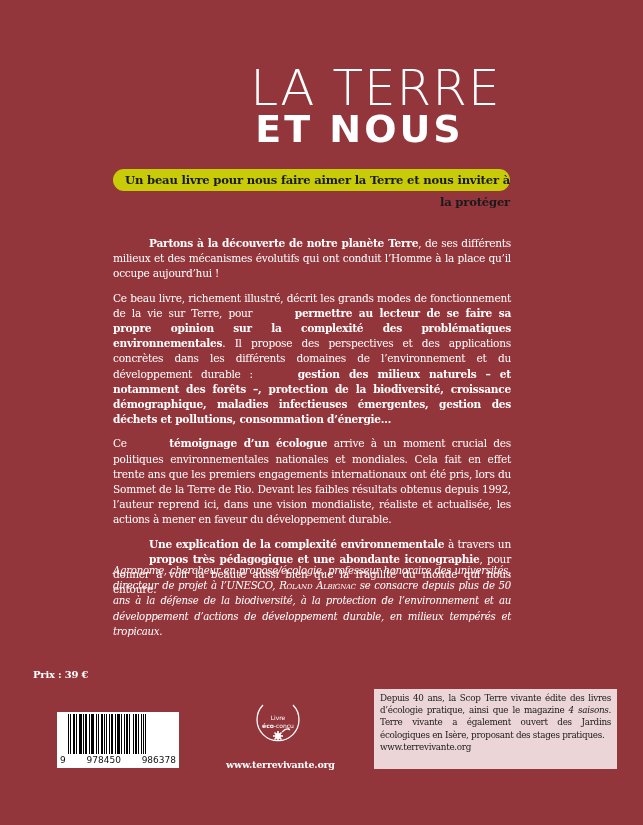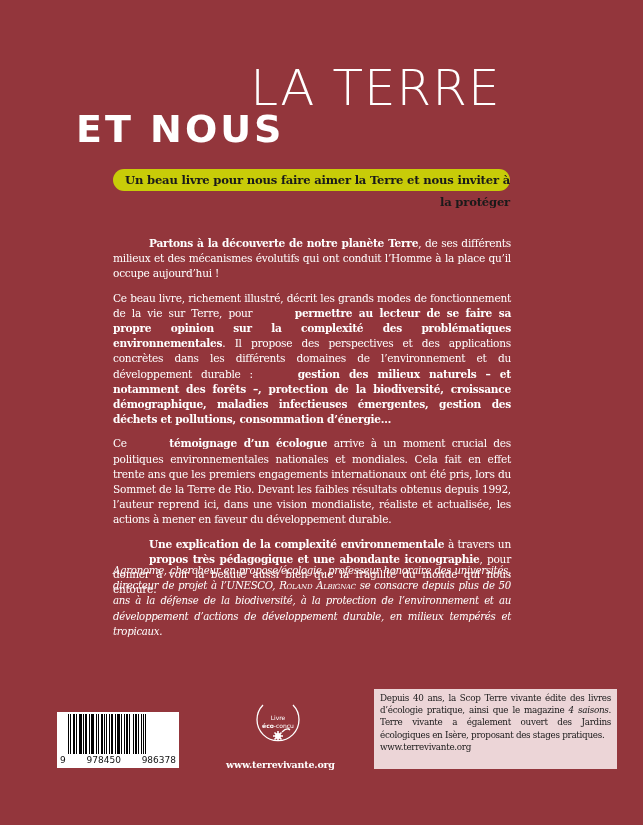--- a/index.html
+++ b/index.html
@@ -9,21 +9,21 @@
     font-family: "DejaVu Serif", "Liberation Serif", serif;
   }
   .title-1 {
     position: absolute; left: 10px; width: 643px; top: 60px; text-align: center;
     font-family: "DejaVu Sans", "Liberation Sans", sans-serif;
     font-weight: 200; font-size: 50px; letter-spacing: 1px; line-height: 56px;
     color: #ffffff;
     padding-left: 44px;
   }
   .title-2 {
-    position: absolute; left: 0; width: 643px; top: 106px; text-align: left;
+    position: absolute; left: 0; width: 643px; top: 106px; text-align: center;
     font-family: "DejaVu Sans", "Liberation Sans", sans-serif;
     font-weight: bold; font-size: 38px; letter-spacing: 3px; line-height: 46px;
     padding-left: 76px; box-sizing: border-box;
   }
   .tagline {
     position: absolute; left: 113px; top: 169px; width: 397px; height: 22px;
     background: #c8cc08; border-radius: 11px; color: #1a1a1a;
     font-weight: bold; font-size: 11.6px; line-height: 22px; text-align: right;
     letter-spacing: -0.2px;
   }
@@ -98,20 +98,21 @@
   <p>
     <b>Une explication de la complexité environnementale</b><span> à travers un </span><b>propos très pédagogique et une abondante iconographie</b><span>, pour donner à voir la beauté aussi bien que la fragilité du monde qui nous entoure.</span>
   </p>
 </div>
 
 <div class="author-bio">
   <span>Agronome, chercheur en propose/écologie, professeur honoraire des universités, directeur de projet à l’UNESCO, </span><span class="author-name">Roland Albignac</span><span> se consacre depuis plus de 50 ans à la défense de la biodiversité, à la protection de l’environnement et au développement d’actions de développement durable, en milieux tempérés et tropicaux.</span>
 </div>
 
 <div class="meta">
+  <div class="price">Prix : 39 €</div>
 </div>
 
 <div class="barcode">
   <div class="bars">
     <i style="width:1px;background:#000"></i>
       <i style="width:1px;background:#fff"></i>
       <i style="width:1px;background:#000"></i>
       <i style="width:2px;background:#fff"></i>
     <i style="width:2px;background:#000"></i>
       <i style="width:1px;background:#fff"></i>

